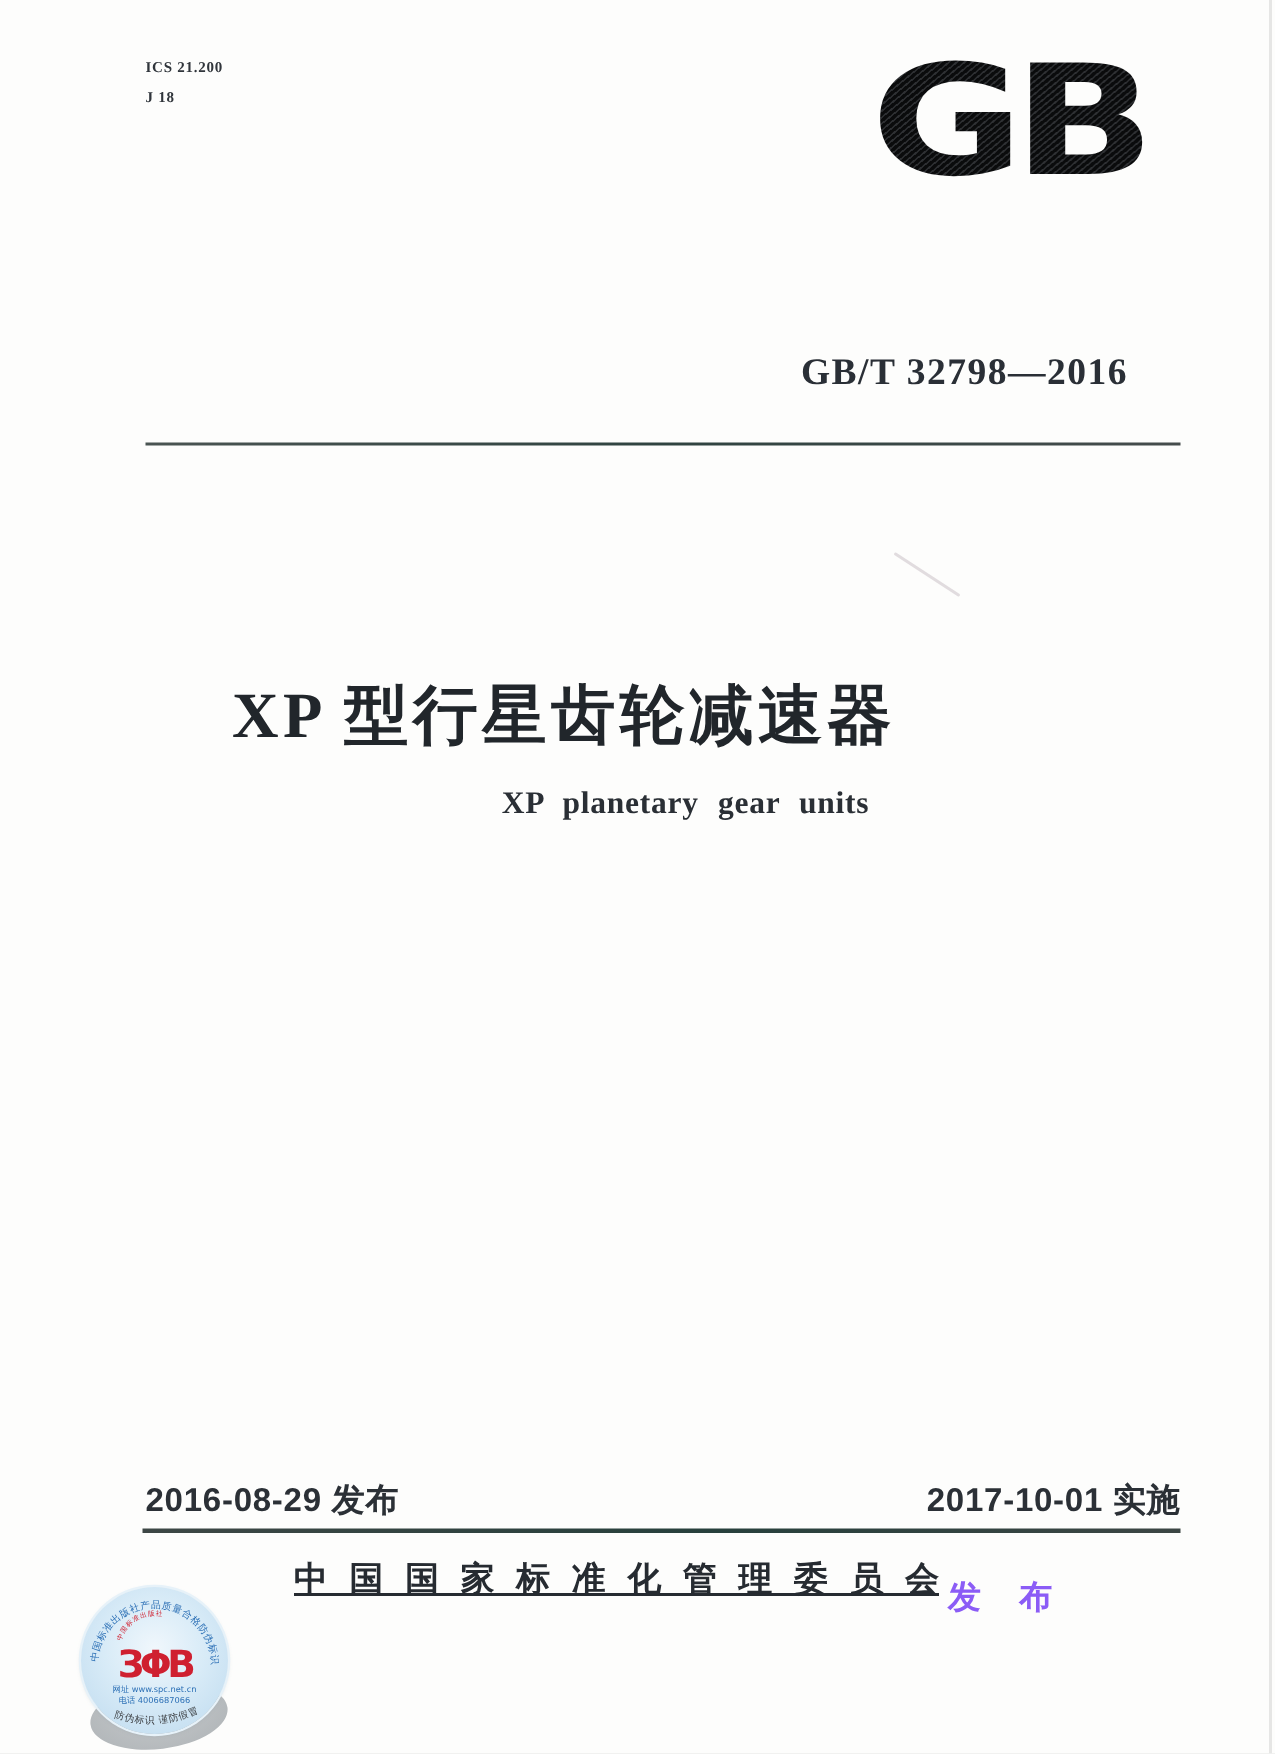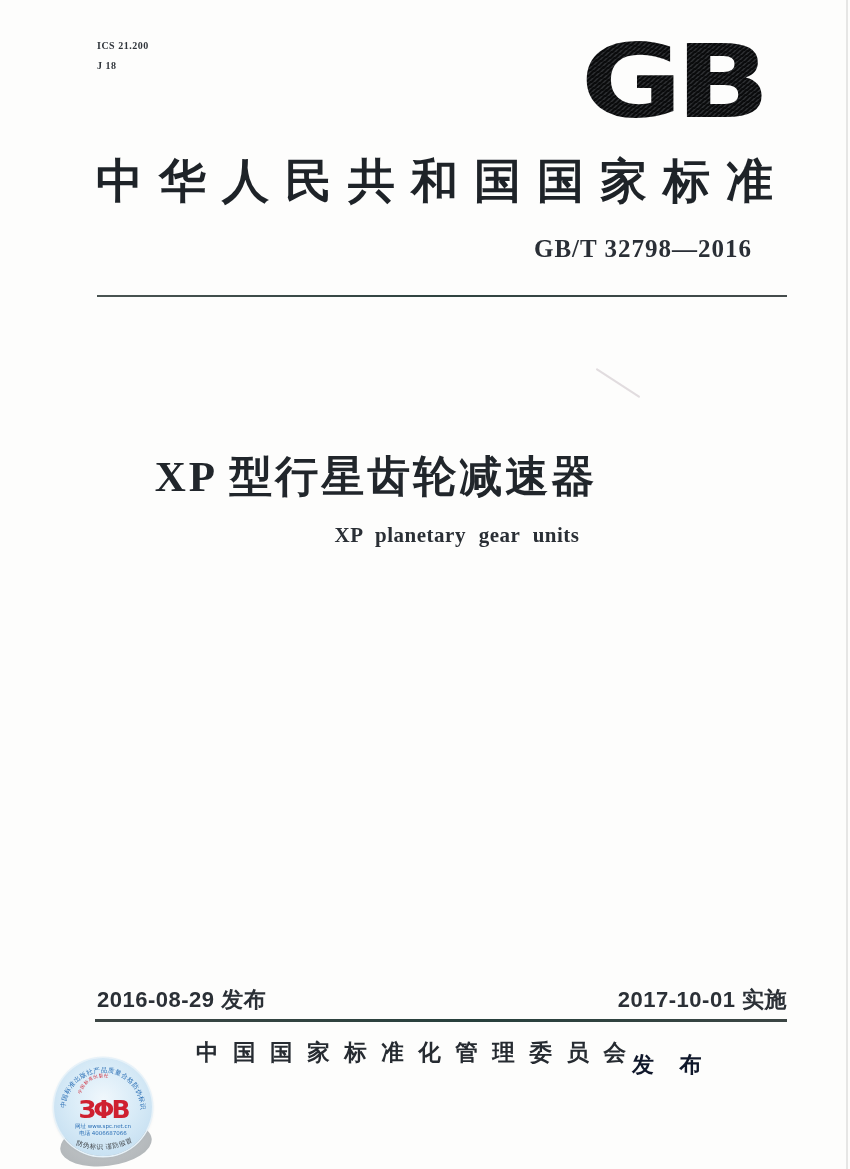--- a/index.html
+++ b/index.html
@@ -80,24 +80,24 @@
   .rule-bottom{
     position:absolute;left:95px;top:1019px;width:692px;height:2.5px;
     background:linear-gradient(90deg,#3d4745,#27403c 55%,#3c4644);
   }
   
   .issuer{
     position:absolute;left:196px;top:1038px;width:430px;
     font-size:22.5px;font-weight:bold;line-height:29px;color:#262b31;
   }
   .issuer .l1{white-space:nowrap;letter-spacing:.3px;}
-  .issuer .l2{text-align:justify;text-align-last:justify;}
+  .issuer .l2{text-align:justify;text-align-last:justify;text-decoration:underline;}
   .publish-label{
     position:absolute;left:632px;top:1050px;
-    font-size:22px;font-weight:bold;color:#0f172a;
+    font-size:22px;font-weight:bold;color:#8b5cf6;
     letter-spacing:10px;white-space:nowrap;text-align:right;
   }
   
   .stamp{position:absolute;left:52px;top:1056px;width:104px;height:112px;}
   .stamp .silver{
     position:absolute;left:8px;top:66px;width:92px;height:44px;
     background:radial-gradient(ellipse at 50% 30%,#c9ccce,#adb2b5);
     border-radius:50%;transform:rotate(-7deg);
   }
   .stamp .disc{
@@ -116,21 +116,20 @@
 
   <div class="ics">
     <div>ICS 21.200</div>
     <div>J  18</div>
   </div>
 
   <div class="gb-logo">
     <span>GB</span>
   </div>
 
-  <div class="heading">中华人民共和国国家标准</div>
 
   <div class="std-number">GB/T 32798—2016</div>
 
   <div class="rule-top"></div>
 
   <div class="artifact"></div>
 
   <div class="title-cn">XP 型行星齿轮减速器</div>
   <div class="title-en">XP planetary gear units</div>
 

